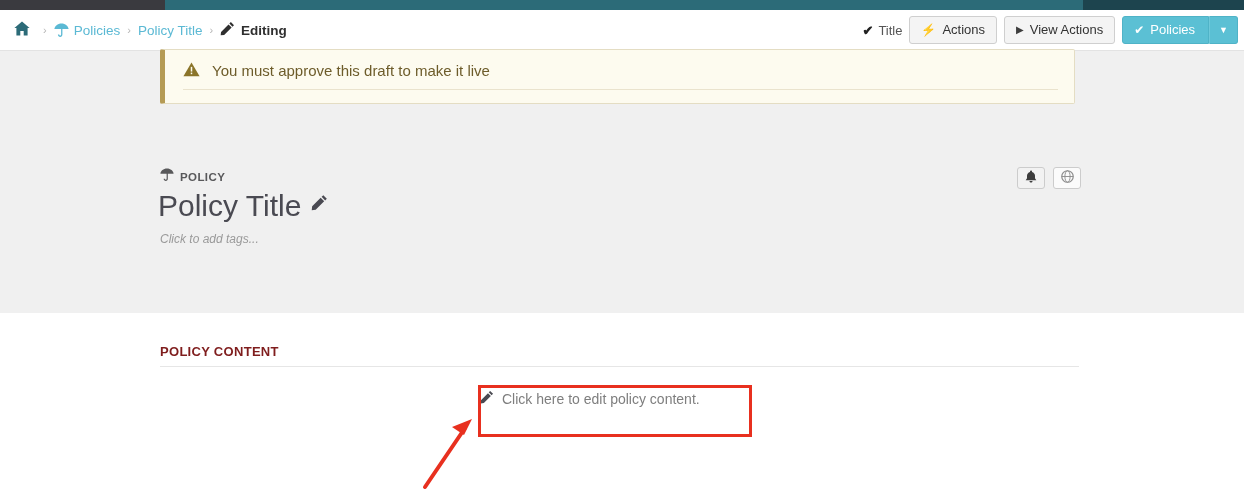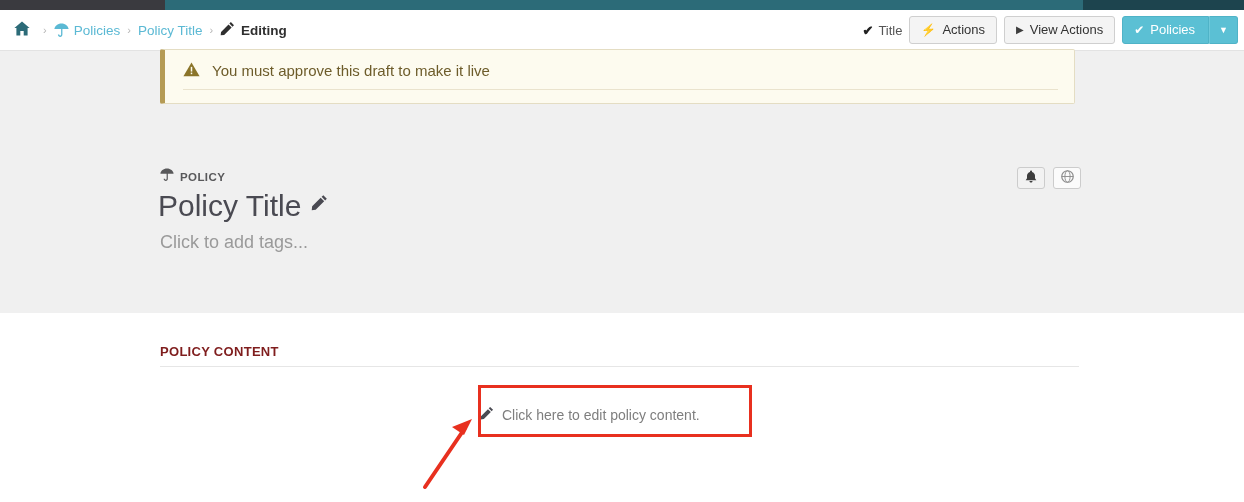--- a/index.html
+++ b/index.html
@@ -194,22 +194,23 @@
     display: flex;
     align-items: center;
     gap: 10px;
     line-height: 1.3;
   }
   .title-pencil { color: #4a4a52; font-size: 17px; }
   .tags-hint {
     position: absolute;
     top: 232px;
     left: 160px;
-    font-size: 18px;
+    font-size: 12px;
     color: #9a9a9a;
+    font-style: italic;
   }
 
   .icon-btn-row {
     position: absolute;
     top: 167px;
     left: 1017px;
     display: flex;
     gap: 8px;
   }
   .icon-btn {
@@ -242,21 +243,21 @@
     position: absolute;
     top: 366px;
     left: 160px;
     width: 919px;
     height: 1px;
     background: #e6e6e6;
   }
 
   .edit-placeholder {
     position: absolute;
-    top: 406px;
+    top: 390px;
     left: 480px;
     font-size: 14px;
     color: #7e7e7e;
     display: flex;
     align-items: center;
     gap: 8px;
     cursor: pointer;
     white-space: nowrap;
   }
   .edit-placeholder .pencil { color: #4a4a52; font-size: 14px; }

